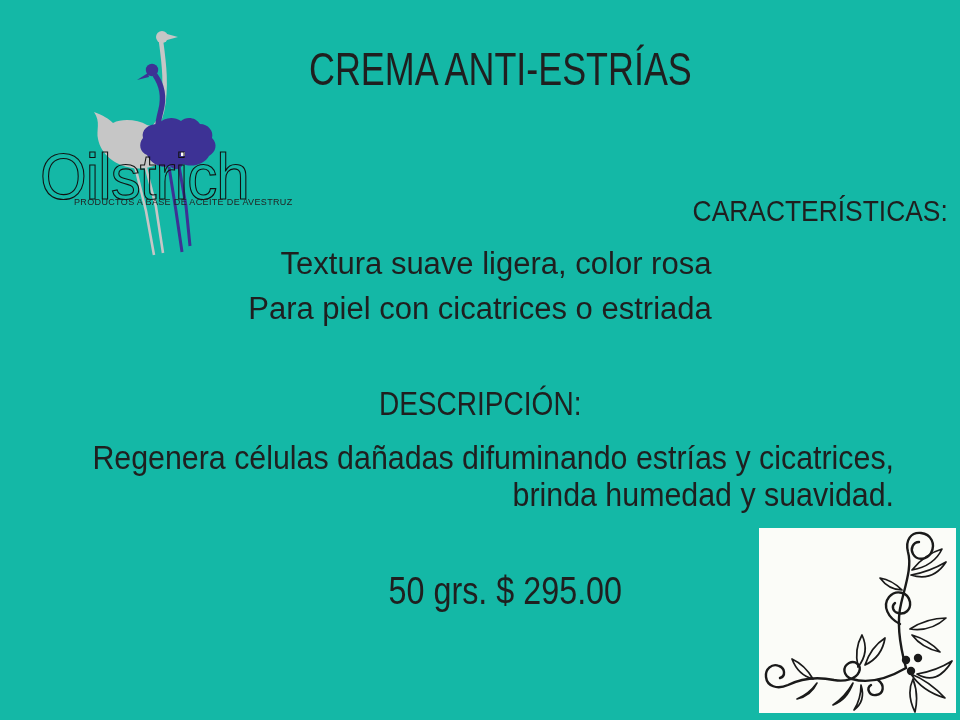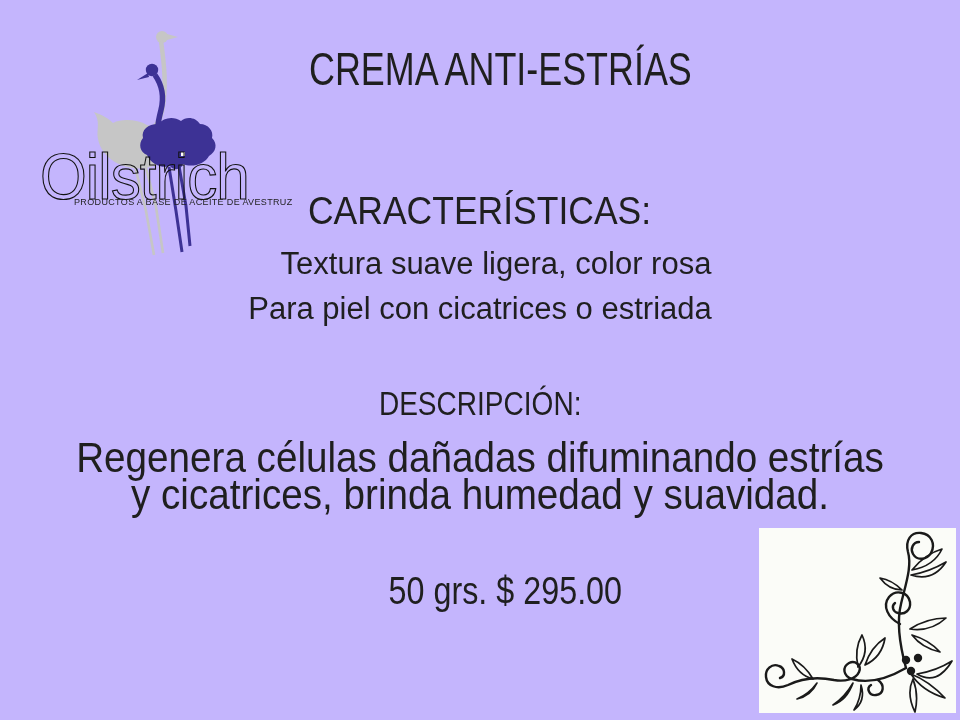--- a/index.html
+++ b/index.html
@@ -25,47 +25,47 @@
   }
   @supports (-webkit-text-stroke: 1px #000){
     .logo-wordmark{color:transparent;-webkit-text-stroke:1.15px #111;}
   }
   .logo-tagline{
     left:26px;top:197px;font-size:9px;line-height:11px;letter-spacing:0.35px;
     color:#222;white-space:nowrap;z-index:3;padding-left:48px;
   }
 
   
-  .sec-heading-1{top:191px;font-size:39px;line-height:40px;}
+  .sec-heading-1{top:191px;font-size:29px;line-height:40px;text-align:right;}
   .sec-heading-1 .squeeze{transform:scaleX(0.91);}
   .sec-line-1{top:244px;font-size:31px;line-height:40px;padding-left:16px;}
   .sec-line-2{top:289px;font-size:31px;line-height:40px;}
   .sec-heading-2{top:384px;font-size:33px;line-height:40px;}
   .sec-heading-2 .squeeze{transform:scaleX(0.85);}
-  .desc-body{top:439px;left:30px;width:900px;text-align:center;font-size:42px;line-height:37px;}
+  .desc-body{top:439px;left:30px;width:900px;text-align:right;font-size:33px;line-height:37px;}
   .desc-body .squeeze{transform:scaleX(0.92);white-space:normal;width:900px;}
   .price-line{top:569px;font-size:38px;line-height:44px;padding-left:25px;}
   .price-line .squeeze{transform:scaleX(0.85);}
 
   
   .ornament-svg{left:759px;top:528px;width:197px;height:185px;}
   .ornament-svg .stem{fill:none;stroke:var(--ink,#1a1a1a);stroke-width:2.4;stroke-linecap:round;}
   .ornament-svg .leaf{fill:none;stroke:var(--ink,#1a1a1a);stroke-width:1.7;stroke-linejoin:round;}
   .ornament-svg .berry{fill:var(--ink,#1a1a1a);stroke:none;}
 
   
   .gray-fill{fill:var(--gray-bird,#c6c6c6);}
   .gray-line{fill:none;stroke:var(--gray-bird,#c6c6c6);}
   .purple-fill{fill:var(--purple-bird,#3d3295);}
   .purple-line{fill:none;stroke:var(--purple-bird,#3d3295);}
 </style>
 </head>
 <body>
 
-<div class="slide" style="--text: #1f1f1f; --gray-bird: #c6c6c6; --purple-bird: #3d3295; --ink: #1a1a1a; --orn-bg: #fbfcf8; background: #c4b5fd;">
+<div class="slide" style="--text: #1f1f1f; --gray-bird: #c6c6c6; --purple-bird: #3d3295; --ink: #1a1a1a; --orn-bg: #fbfcf8; background: #14b8a6;">
 
   <div class="abs title">
     <span class="squeeze">CREMA ANTI-ESTRÍAS</span>
   </div>
 
   <svg class="abs logo-svg" viewBox="0 0 235 235">
     <g>
       <circle class="gray-fill" cx="127" cy="12" r="6"></circle>
       <path class="gray-fill" d="M132,9 L143,12 L132,15 Z"></path>
       <path class="gray-line" stroke-width="4.5" d="M126,16 C129,38 132,62 127,86 C125,96 121,101 116,105"></path>

